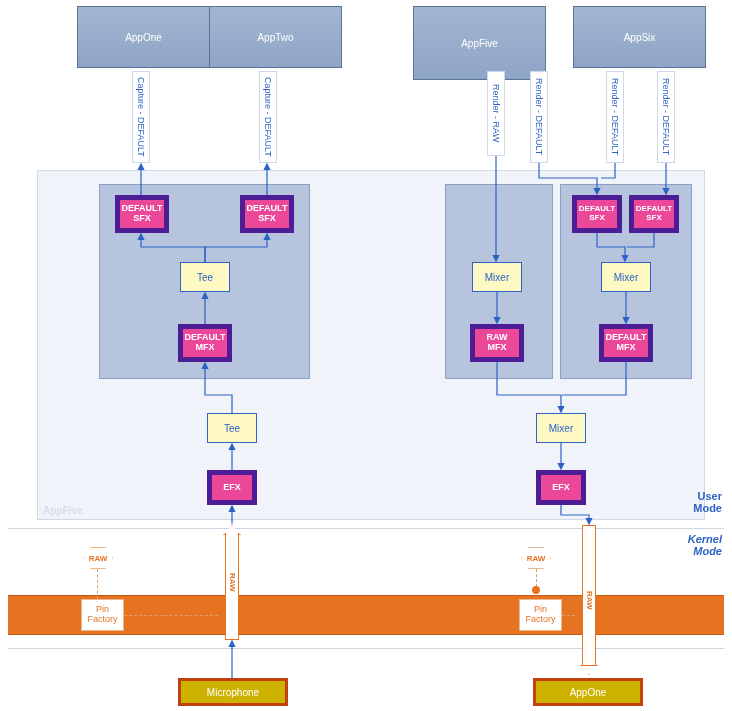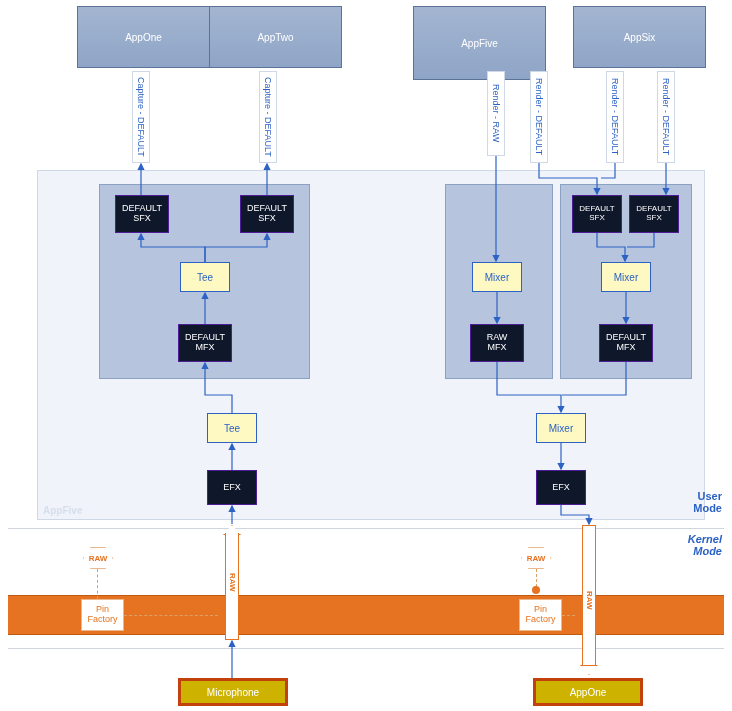--- a/index.html
+++ b/index.html
@@ -8,21 +8,21 @@
   .app-box { position: absolute; background: linear-gradient(#a3b5d1,#8fa5c7); border: 1px solid #5b7396; color: #fff; display: flex; align-items: center; justify-content: center; font-size: 10px; }
 
   .vtext { position: absolute; background: #fff; border: 1px solid #cfd8e6; writing-mode: vertical-rl; text-align: center; font-size: 9px; display: flex; align-items: center; justify-content: center; }
   .vtext.blue { color: #2c62c4; }
 
   .audiodg { position: absolute; border: 1px solid #cfd8e6; background: #f0f3f9; }
   .audiodg-label { position: absolute; bottom: 3px; left: 5px; color: #d6dded; font-size: 10px; font-weight: bold; }
 
   .panel { position: absolute; background: #b6c4de; border: 1px solid #8ba1c3; }
 
-  .obox { position: absolute; background: #0f172a; border: 1px solid #4c1d95; color: #fff; font-weight: normal; font-size: 9px; display: flex; align-items: center; justify-content: center; text-align: center; line-height: 1.1; }
+  .obox { position: absolute; background: #ec4899; border: 5px solid #4c1d95; color: #fff; font-weight: bold; font-size: 9px; display: flex; align-items: center; justify-content: center; text-align: center; line-height: 1.1; }
   .wbox { position: absolute; background: #fef9c3; border: 1px solid #2c62c4; color: #2c62c4; font-size: 10px; display: flex; align-items: center; justify-content: center; }
 
   .strip { position: absolute; background: #e57322; border-top: 1px solid #bf5a13; border-bottom: 1px solid #bf5a13; }
 
   .ybox { position: absolute; background: #cdb300; border: 3px solid #c2410c; color: #fff; font-size: 10px; display: flex; align-items: center; justify-content: center; }
 
   .hex { position: absolute; width: 30px; height: 22px; }
   .hex::before { content: ""; position: absolute; inset: 0; background: #fff; border: 1px solid #e9b98d; clip-path: polygon(25% 0%, 75% 0%, 100% 50%, 75% 100%, 25% 100%, 0% 50%); }
   .hex span { position: absolute; inset: 0; display: flex; align-items: center; justify-content: center; font-size: 8px; color: #e57322; font-weight: bold; }
 

